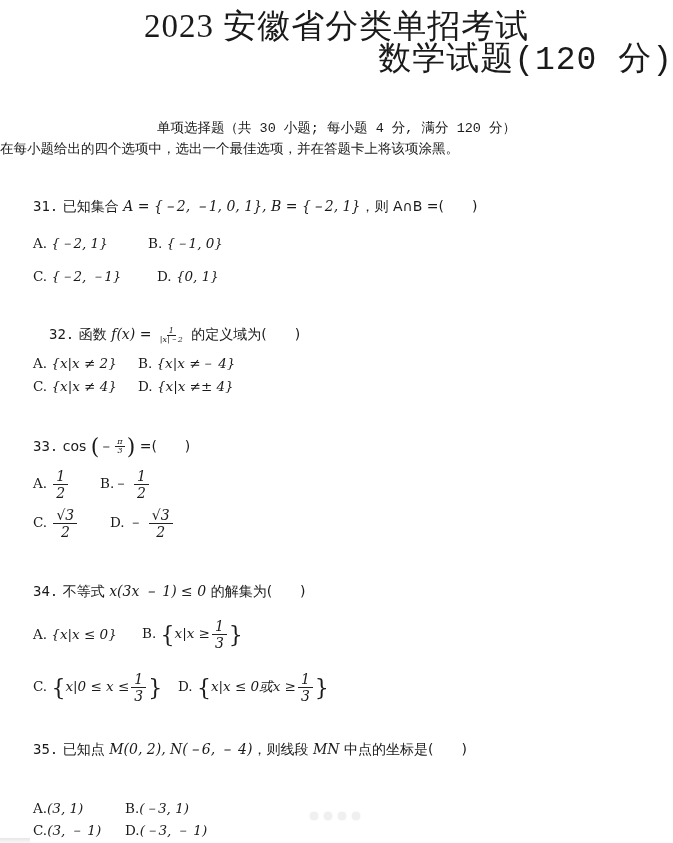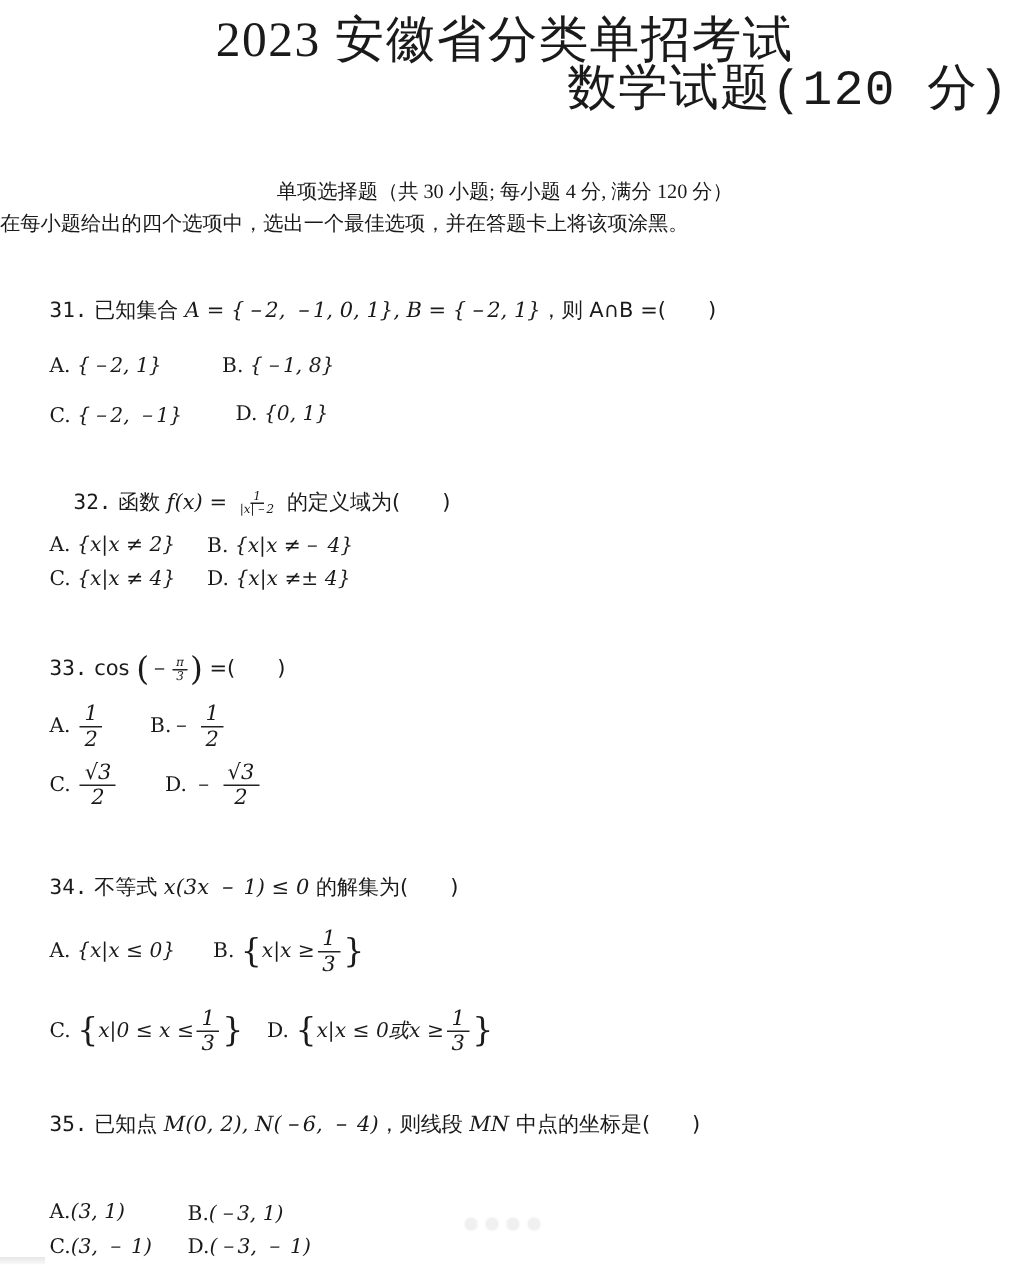--- a/index.html
+++ b/index.html
@@ -3,21 +3,21 @@
 <meta charset="utf-8">
 <style>
   html, body { margin: 0; padding: 0; background: #ffffff; }
   body {
     width: 673px; height: 843px; overflow: hidden; position: relative;
     font-family: "DejaVu Serif", serif; color: #1a1a1a;
   }
   .abs { position: absolute; white-space: nowrap; }
   .title1 { left: 0; width: 673px; text-align: center; top: 4px; font-size: 33px; letter-spacing: 1px; font-family: "Liberation Serif", "DejaVu Serif", serif; }
   .title2 { left: 0; width: 673px; text-align: right; top: 36px; font-size: 33px; letter-spacing: 1px; font-family: Liberation Mono, monospace; }
-  .inst1 { left: 0; width: 673px; text-align: center; top: 119px; font-size: 13.5px; font-family: Liberation Serif, serif; }
+  .inst1 { left: 0; width: 673px; text-align: center; top: 119px; font-size: 13.5px; font-family: Liberation Mono, monospace; }
   .inst2 { left: 0; width: 673px; text-align: left; top: 140px; font-size: 13.5px; font-family: "DejaVu Sans", sans-serif; }
   .q { font-size: 14px; font-family: "DejaVu Sans", sans-serif; }
   .opt { font-size: 13.5px; font-family: "DejaVu Serif", serif; }
   .m { font-family: "DejaVu Serif", serif; font-style: italic; }
   .num { font-family: "DejaVu Sans Mono", monospace; }
   .frac { display: inline-flex; flex-direction: column; align-items: center; vertical-align: middle; line-height: 1; margin: 0 2px; }
   .frac .n { padding: 0 2px; border-bottom: 1px solid #222; }
   .frac .d { padding: 0 2px; }
   .frac.small { font-size: 8px; }
   .frac.big { font-size: 14px; }
@@ -41,21 +41,21 @@
   <span class="num">31.</span>
   <span>已知集合</span>
   <span class="m">A = {－2, －1, 0, 1}, B = {－2, 1}</span><span>，则 A∩B =(　　)</span>
 </div>
 <div class="abs opt" style="left:33px; top:235px;">
   <span>A.</span>
   <span class="m">{－2, 1}</span>
 </div>
 <div class="abs opt" style="left:148px; top:235px;">
   <span>B.</span>
-  <span class="m">{－1, 8}</span>
+  <span class="m">{－1, 0}</span>
 </div>
 <div class="abs opt" style="left:33px; top:268px;">
   <span>C.</span>
   <span class="m">{－2, －1}</span>
 </div>
 <div class="abs opt" style="left:157px; top:268px;">
   <span>D.</span>
   <span class="m">{0, 1}</span>
 </div>
 

